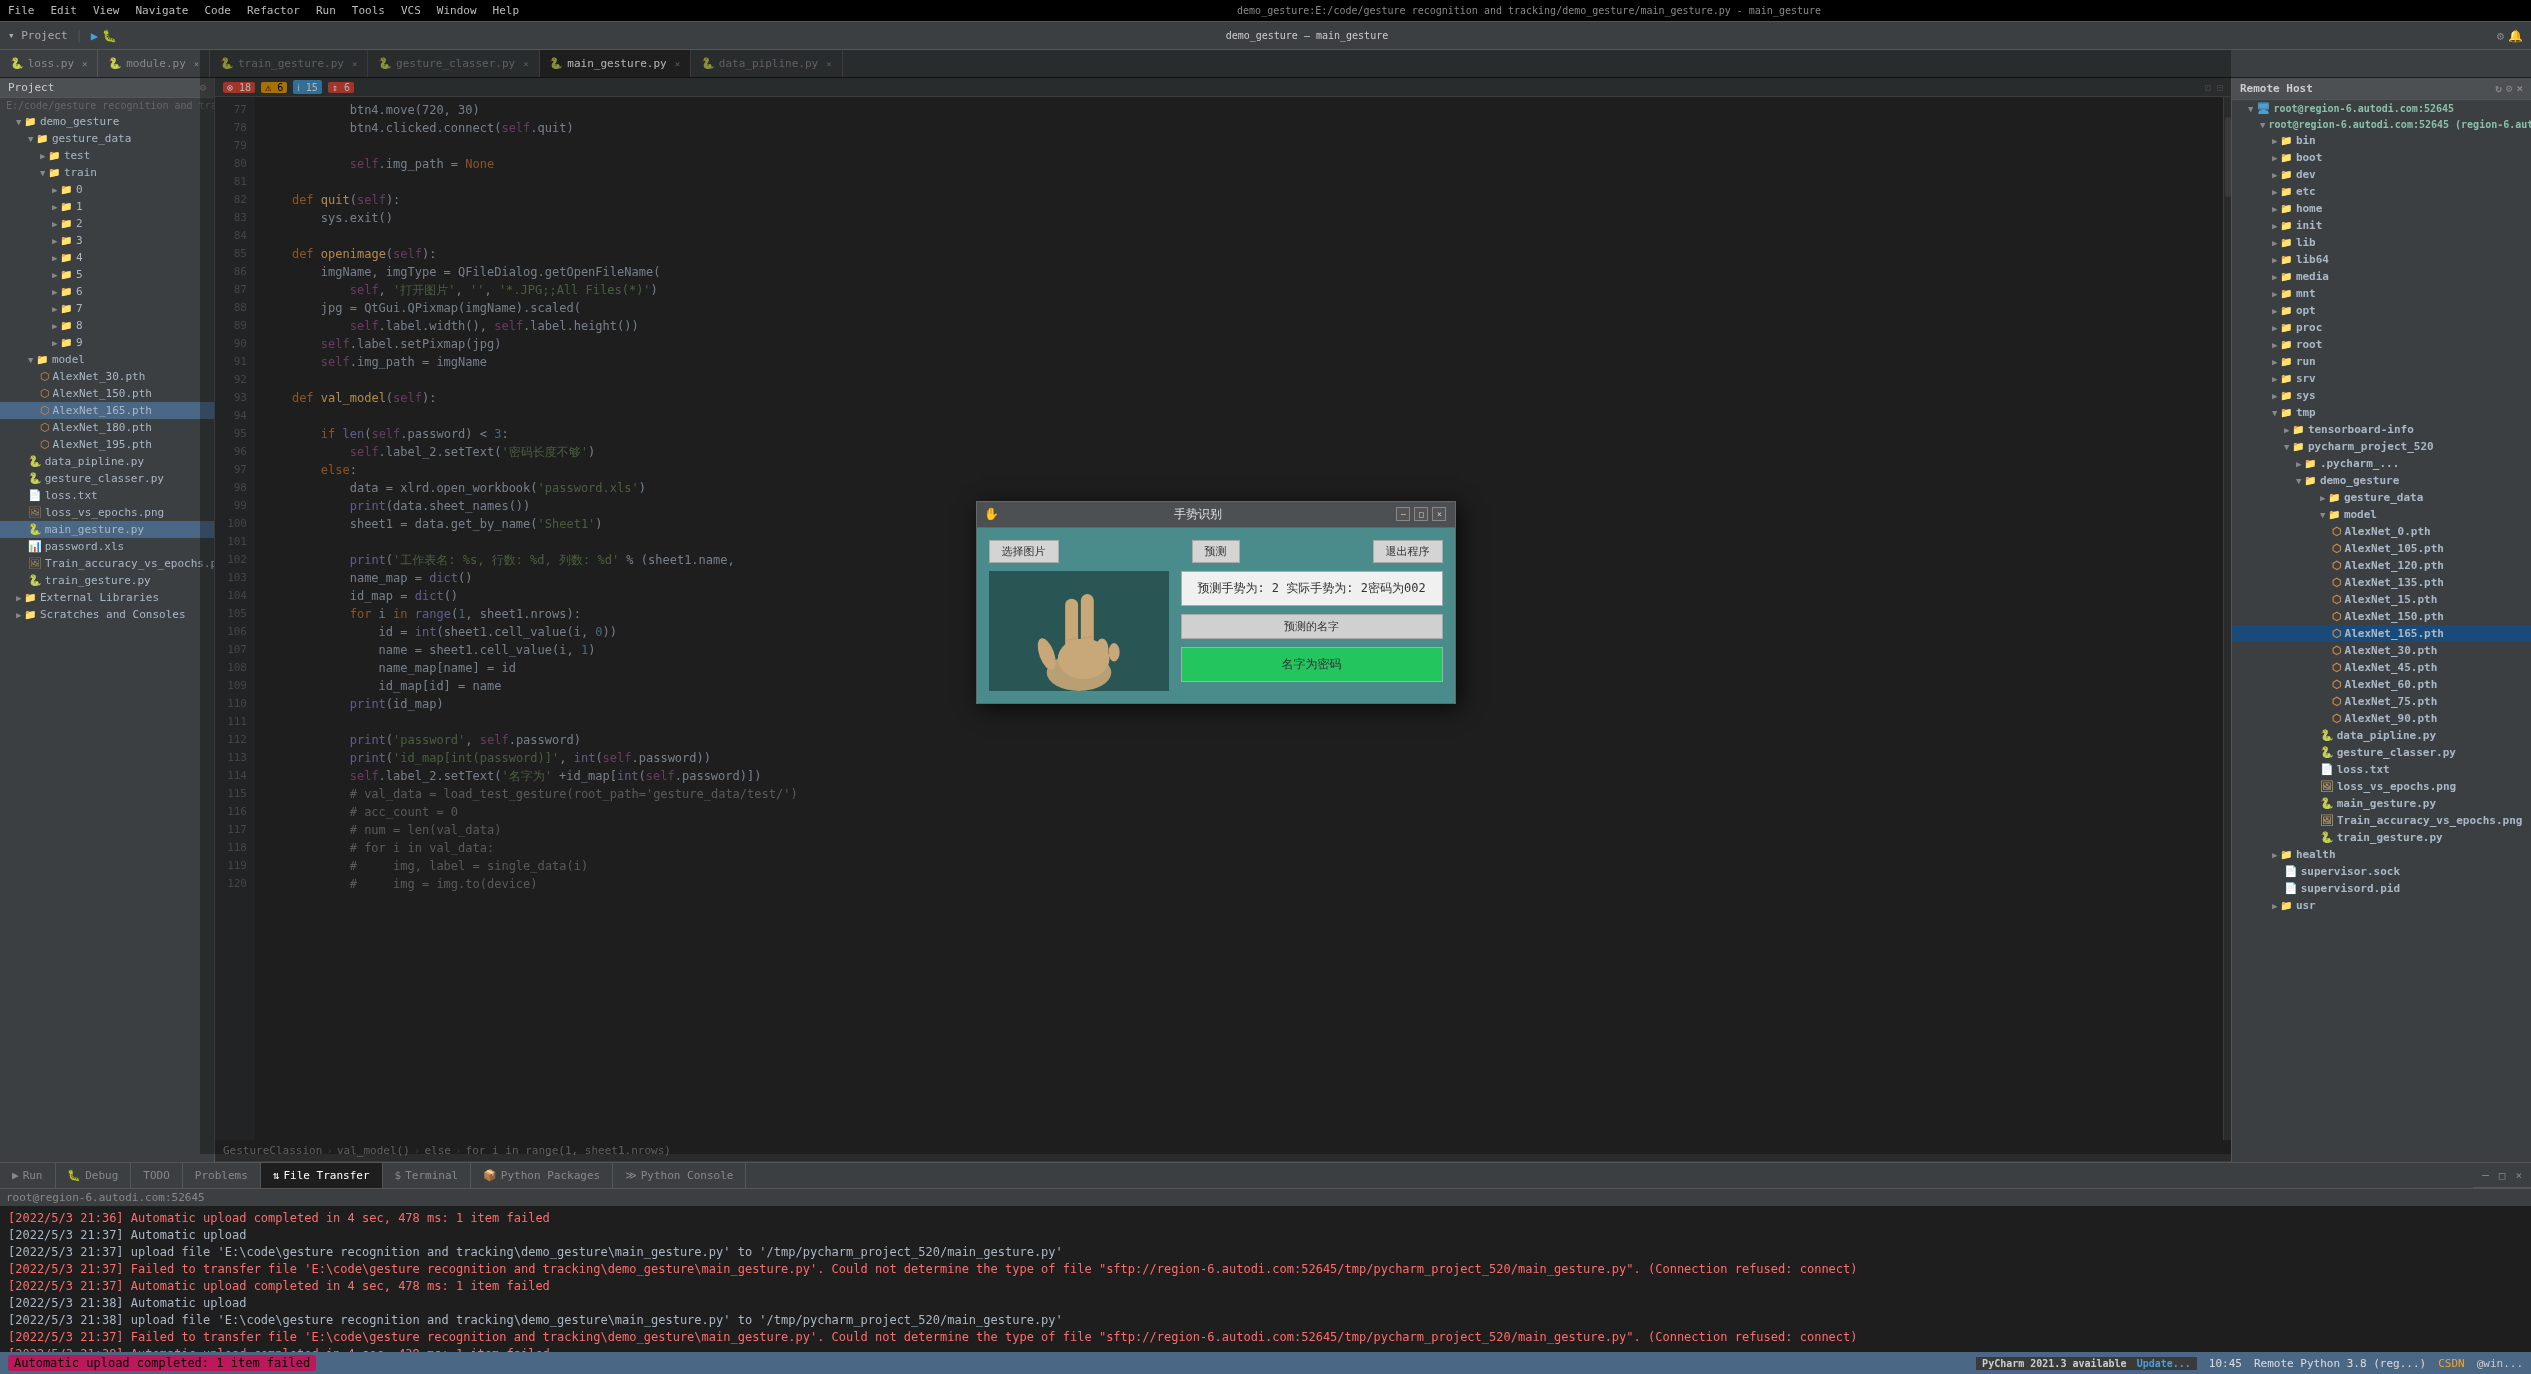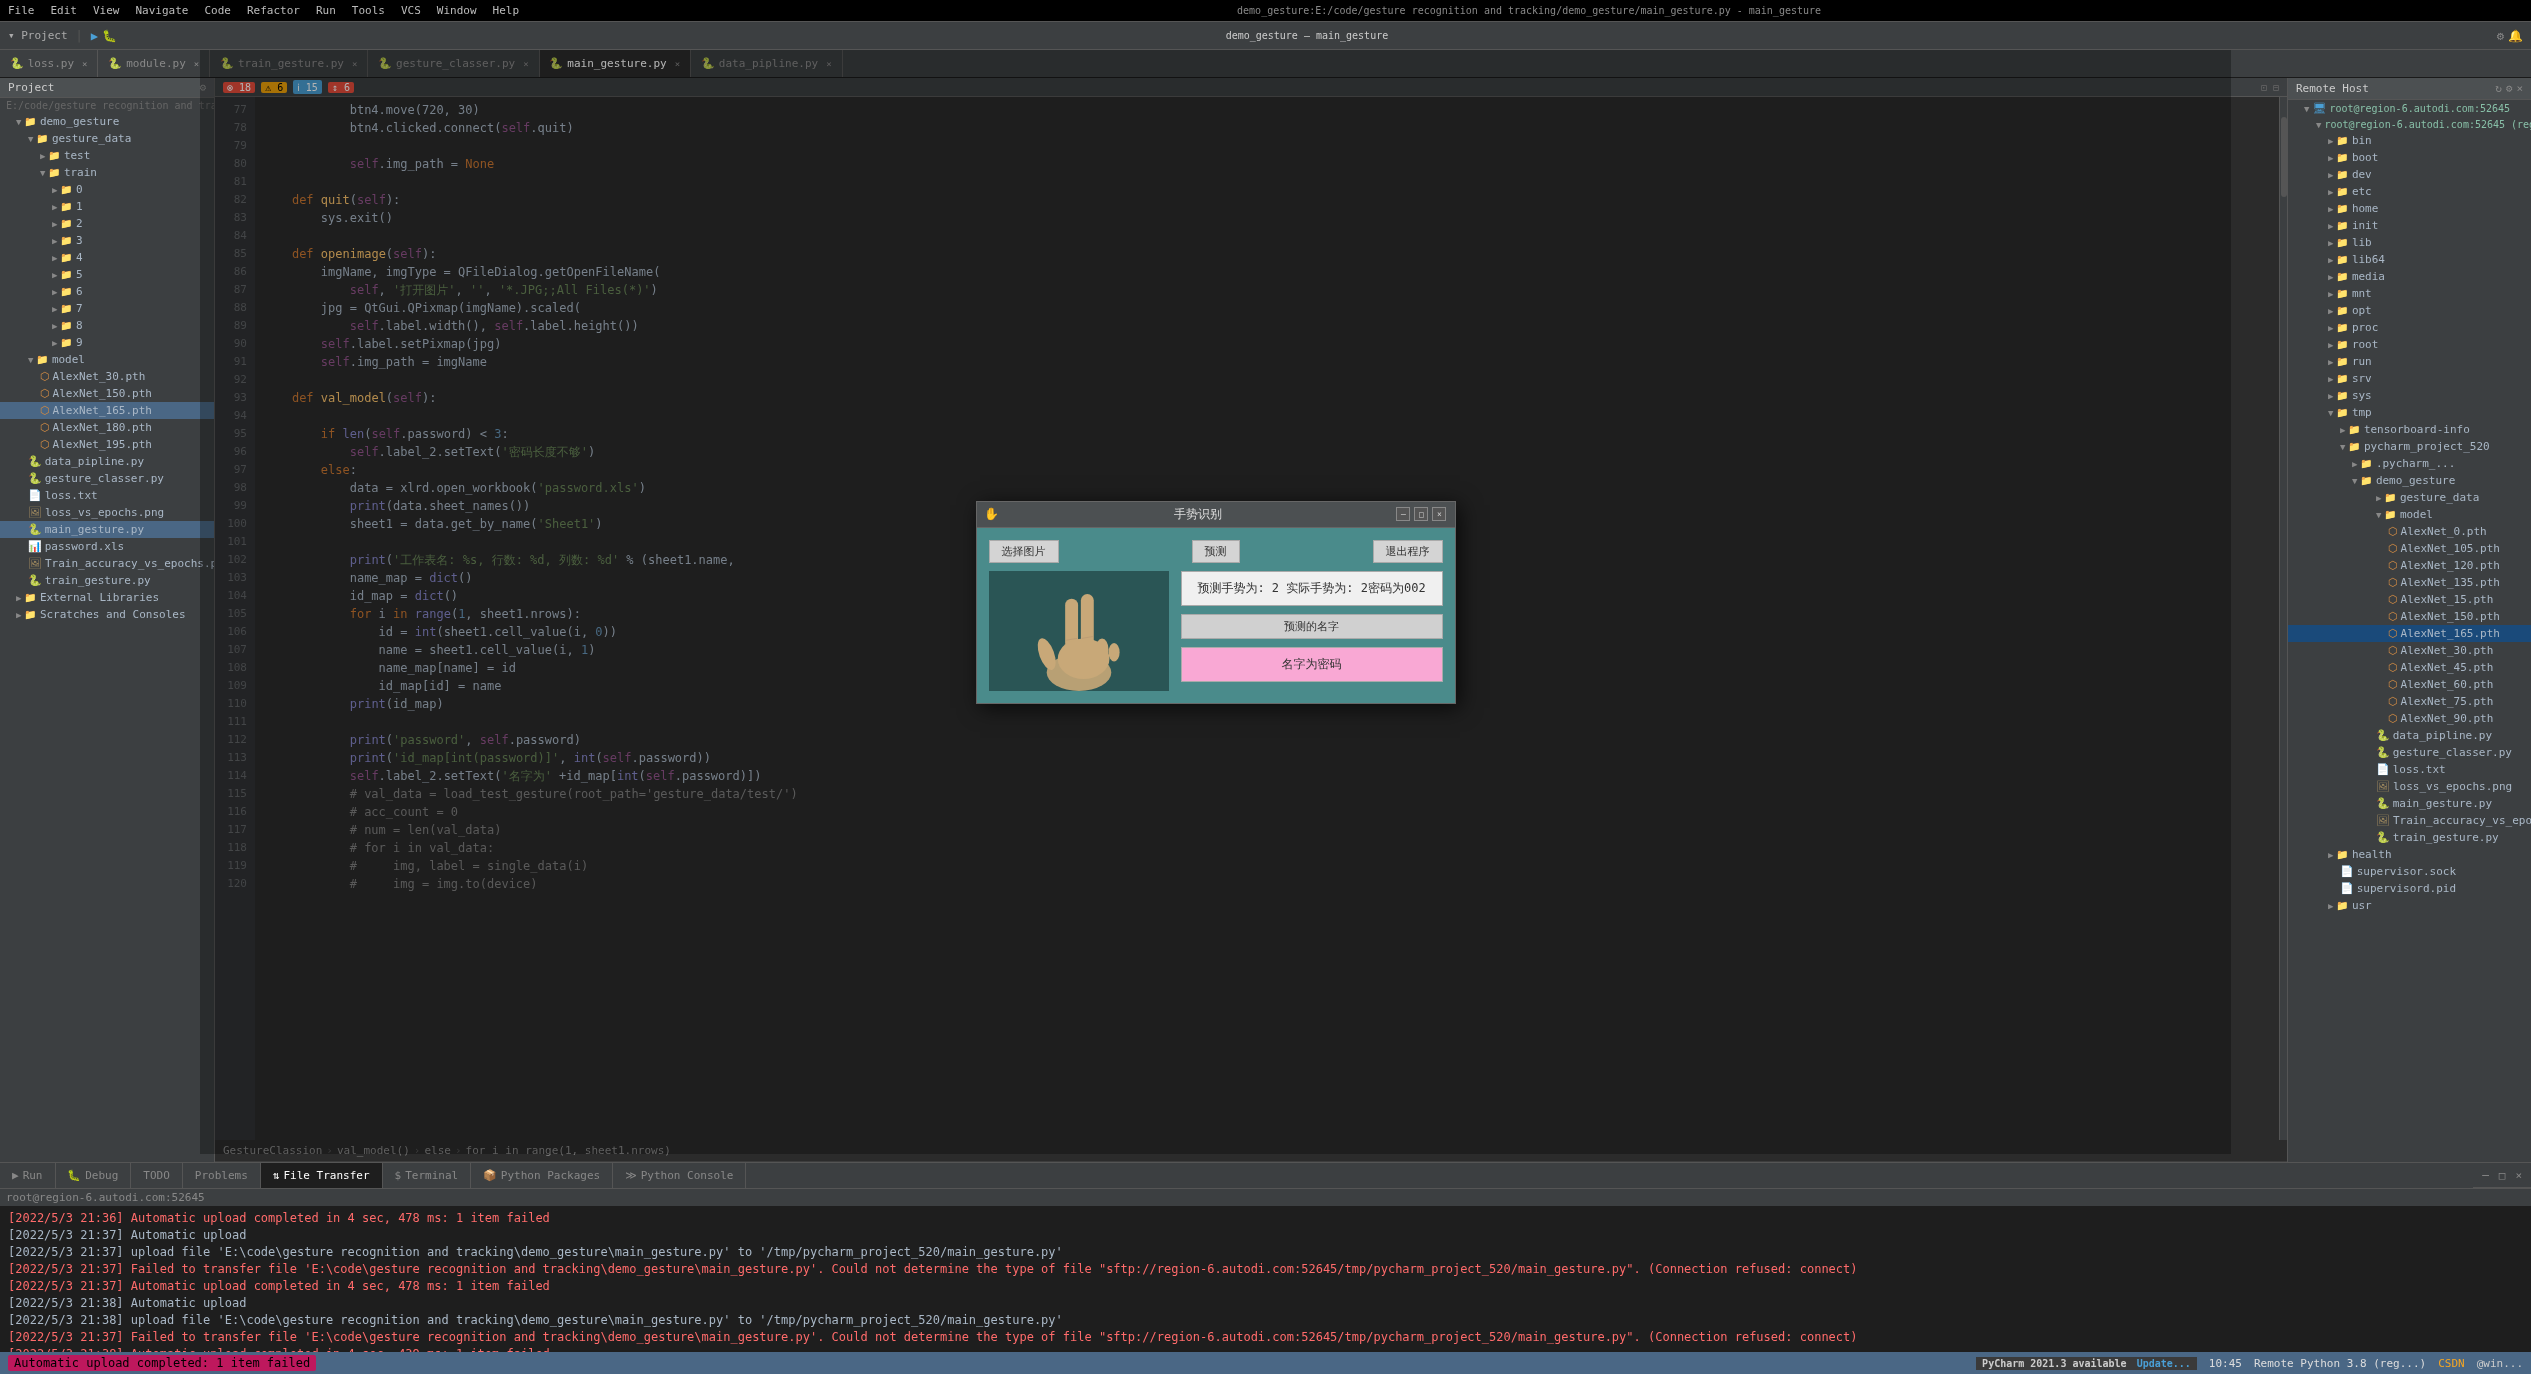--- a/index.html
+++ b/index.html
@@ -155,26 +155,27 @@
     .kw { color: #cc7832; }
     .fn { color: #ffc66d; }
     .str { color: #6a8759; }
     .num { color: #6897bb; }
     .cm { color: #808080; }
     .self { color: #94558d; }
     .builtin { color: #8888cc; }
 
     
     .remote-panel {
-      width: 244px;
+      width: 300px;
       background: #3c3f41;
       border-left: 1px solid #555;
       display: flex;
       flex-direction: column;
       flex-shrink: 0;
+      font-weight: bold;
     }
     .remote-tree {
       flex: 1;
       overflow-y: auto;
       font-size: 11px;
     }
     .bottom-tabs {
       background: #3c3f41;
       height: 26px;
       display: flex;
@@ -336,21 +337,21 @@
     }
     .name-label {
       background: #d0d0d0;
       border: 1px solid #aaa;
       padding: 4px 8px;
       font-size: 11px;
       color: #333;
       text-align: center;
     }
     .name-result-box {
-      background: #f9a8d4;
+      background: #22c55e;
       border: 1px solid #aaa;
       padding: 8px;
       font-size: 12px;
       color: #333;
       text-align: center;
       min-height: 30px;
     }
 
     
     .app-wrapper {

